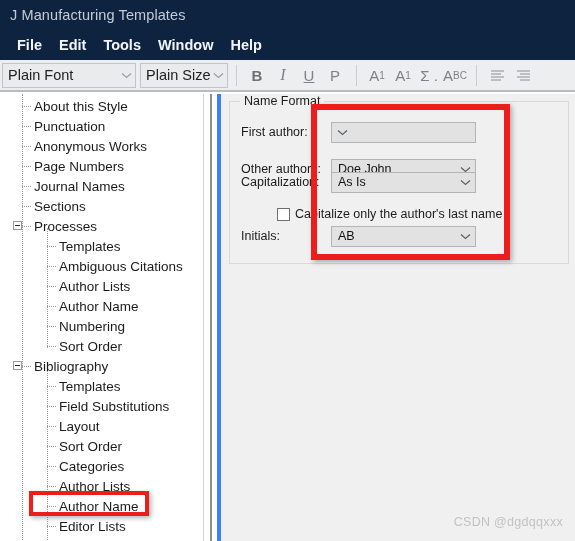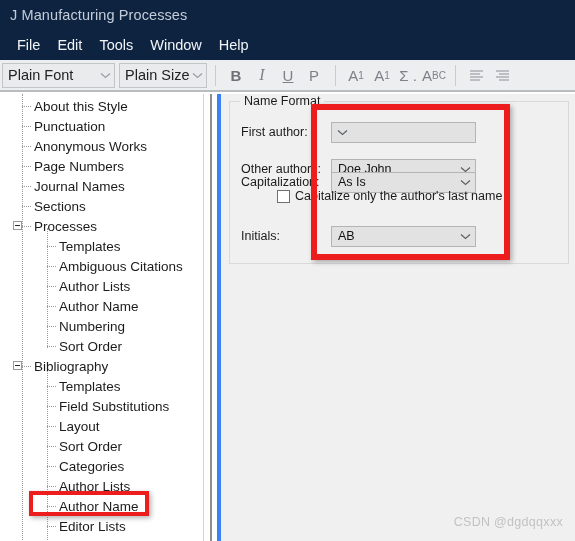--- a/index.html
+++ b/index.html
@@ -33,20 +33,21 @@
     position: absolute; left: 9px; top: 33px;
     display: flex; align-items: center;
     height: 24px;
   }
   .menu-item {
     color: #f2f5f8;
     font-size: 14.5px;
     padding: 2px 9px 2px 8px;
     white-space: nowrap;
     cursor: default;
+    font-weight: bold;
   }
 
   
   .toolbar {
     position: absolute; left: 0; top: 60px;
     width: 575px; height: 32px;
     background: #eceef0;
     border-bottom: 2px solid #b9bdc2;
     display: flex; align-items: center;
   }
@@ -64,21 +65,21 @@
     padding-left: 5px;
     white-space: nowrap;
     flex: 1;
   }
   .combo-arrow {
     width: 18px; height: 23px;
     display: flex; align-items: center; justify-content: center;
     color: #9aa0a6;
   }
   .combo-arrow svg { display: block; }
-  .cb-font { width: 113px; }
+  .cb-font { width: 134px; }
   .cb-size { width: 88px; margin-left: 4px; justify-content: center; }
 
   .tb-sep {
     width: 1px; height: 21px;
     background: #c9ccd0;
     margin: 0 7px 0 8px;
   }
   .tb-btn {
     width: 26px; height: 26px;
     display: flex; align-items: center; justify-content: center;
@@ -243,21 +244,21 @@
     letter-spacing: .3px;
     white-space: nowrap;
   }
 </style>
 </head>
 <body>
 
 <div id="app">
 
   <div class="titlebar">
-    <div class="title-text">J Manufacturing Processes</div>
+    <div class="title-text">J Manufacturing Templates</div>
     <div class="menubar">
       <div class="menu-item">File</div>
       <div class="menu-item">Edit</div>
       <div class="menu-item">Tools</div>
       <div class="menu-item">Window</div>
       <div class="menu-item">Help</div>
     </div>
   </div>
 
   <div class="toolbar">
@@ -462,21 +463,21 @@
         <div class="dd">
           <span class="dd-val">As Is</span>
           <span class="dd-arrow">
             <svg width="11" height="7" viewBox="0 0 11 7">
                 <path d="M1 1.5 L5.5 5.5 L10 1.5" fill="none" stroke="#5b6168" stroke-width="1.2"></path>
               </svg>
           </span>
         </div>
       </div>
 
-      <div class="chk-row" style="top:84px;">
+      <div class="chk-row" style="top:102px;">
         <span class="chkbox"></span>
         <span class="chk-label">Capitalize only the author's last name</span>
       </div>
 
       <div class="frow" style="top:123px;">
         <span class="flabel">Initials:</span>
         <div class="dd">
           <span class="dd-val">AB</span>
           <span class="dd-arrow">
             <svg width="11" height="7" viewBox="0 0 11 7">

